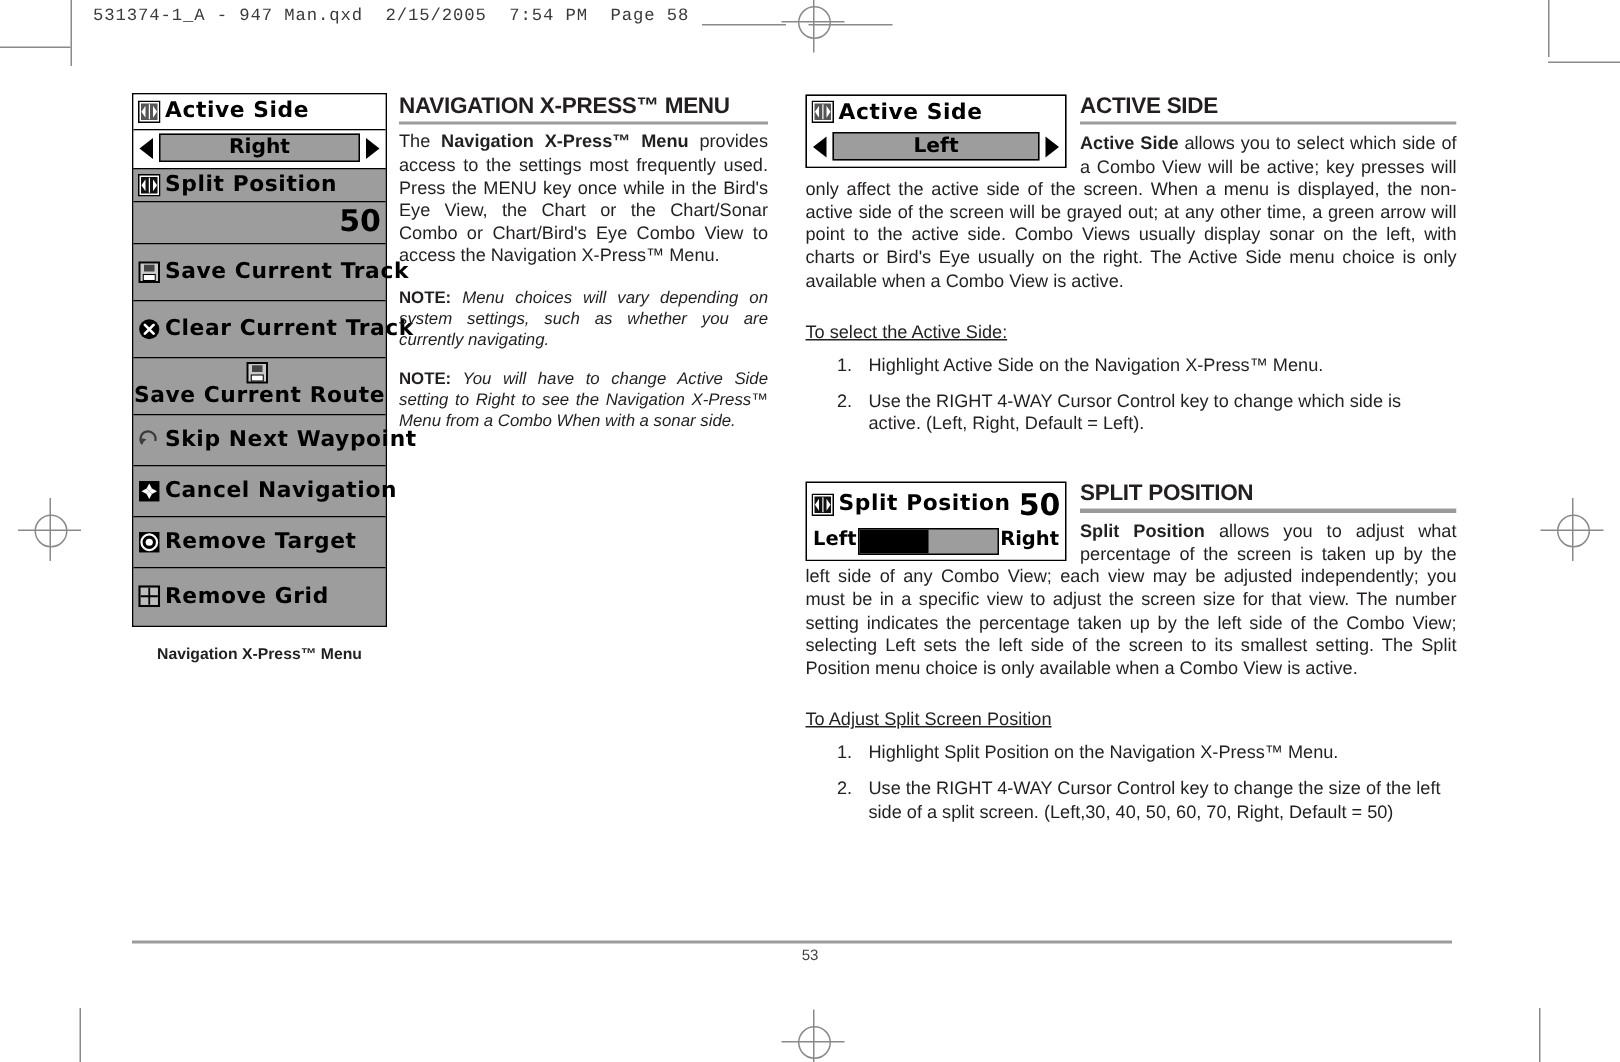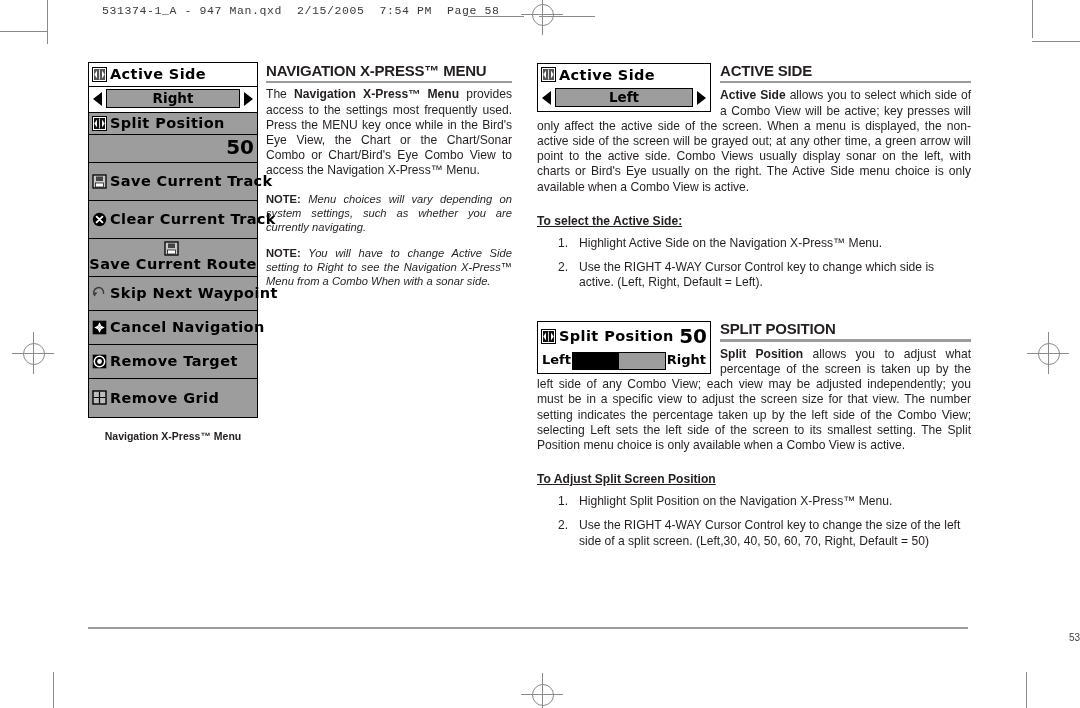--- a/index.html
+++ b/index.html
@@ -30,21 +30,20 @@
 
   
   .slug {
     position: absolute;
     left: 62px; top: 4px;
     font-family: "Liberation Mono", monospace;
     font-size: 11.5px;
     letter-spacing: 0.6px;
     color: #3a3a3a;
     white-space: pre;
-    margin-left: 40px;
   }
 
   
   .page { position: absolute; left: 0; top: 0; width: 1080px; height: 708px; }
 
   
   .col-left   { position: absolute; left: 88px;  top: 62px;  width: 170px; }
   .col-mid    { position: absolute; left: 266px; top: 62px;  width: 246px; }
   .col-right  { position: absolute; left: 537px; top: 62px;  width: 434px; }
 
@@ -182,21 +181,21 @@
     margin: 0 0 9px 0;
     font-size: 11.2px;
     line-height: 14px;
     font-style: italic;
     text-align: justify;
     color: #231f20;
   }
   p.note b { font-style: normal; }
   .sub-head {
     font-size: 12.1px;
-    font-weight: bold;
+    font-weight: normal;
     text-decoration: underline;
     margin: 2px 0 8px 0;
     color: #231f20;
   }
   ol.steps {
     margin: 0; padding: 0;
     list-style: none;
     counter-reset: st;
   }
   ol.steps li {
@@ -223,21 +222,21 @@
   
   .foot-rule {
     position: absolute;
     left: 88px; top: 627px;
     width: 880px; height: 1.6px;
     background: #9b9b9b;
   }
   .folio {
     position: absolute;
     left: 0; top: 632px; width: 1080px;
-    text-align: right;
+    text-align: center;
     font-size: 10px;
     color: #444;
   }
 </style>
 </head>
 <body>
 
 <div class="page">
 
   <div class="mark-line" style="left:47px; top:0; width:1.4px; height:44px;"></div>

